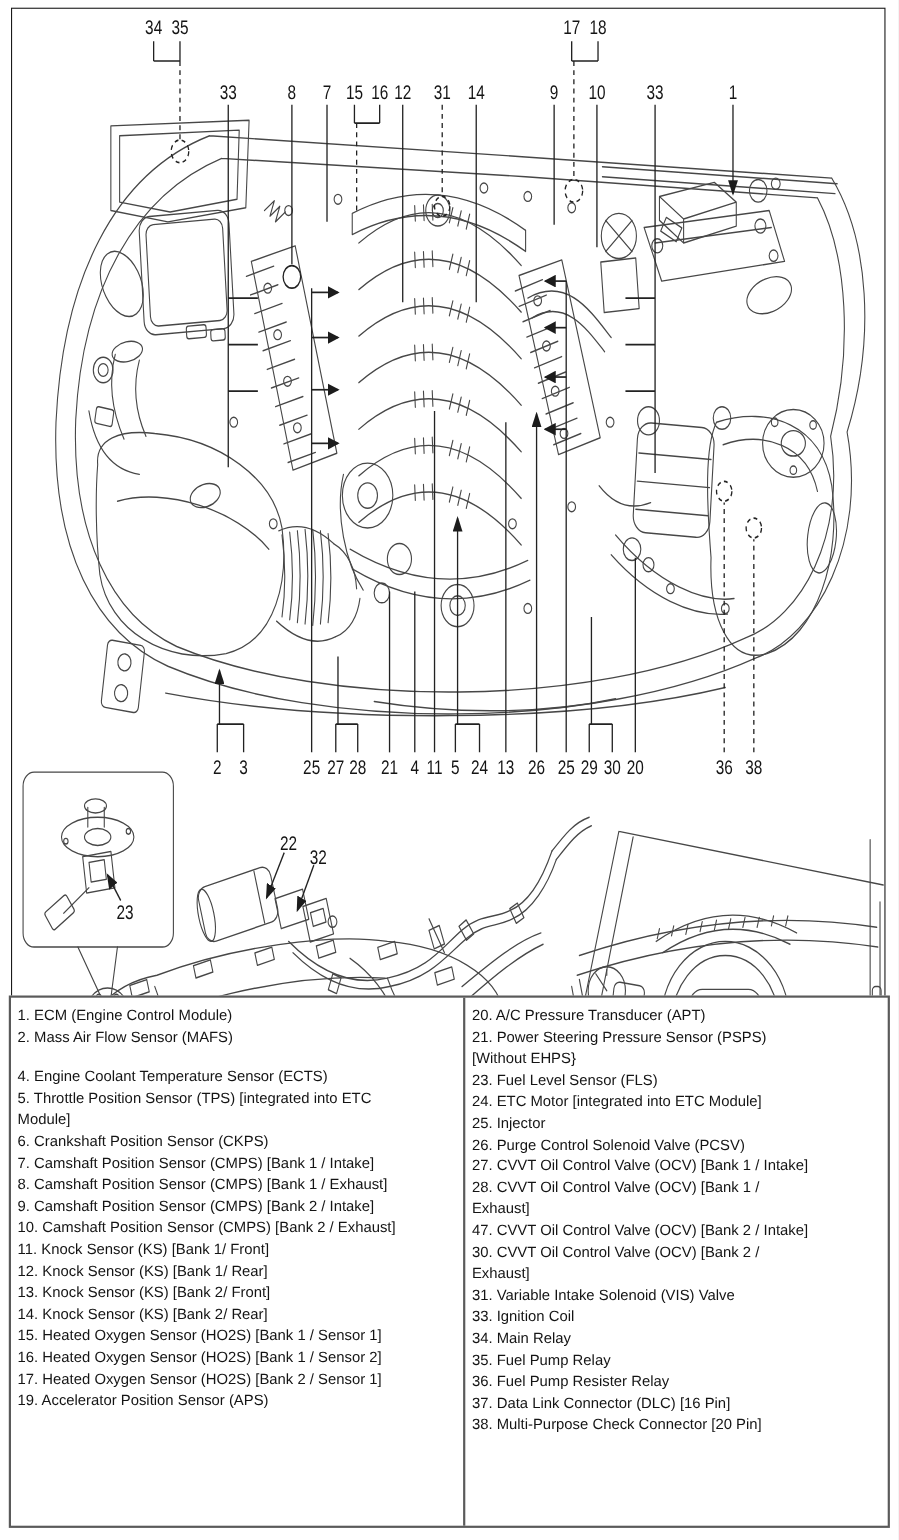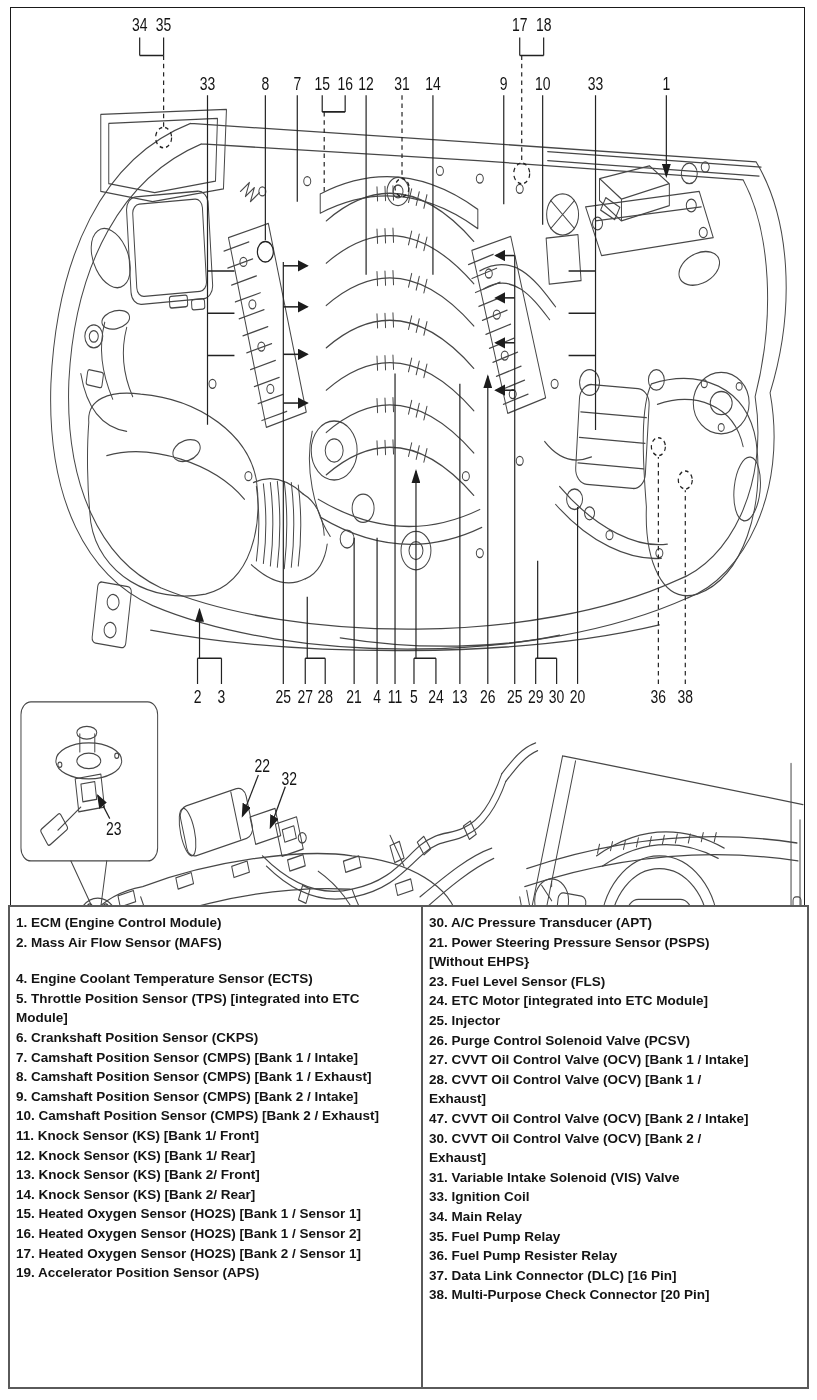--- a/index.html
+++ b/index.html
@@ -16,21 +16,21 @@
   .art path,.art rect,.art circle,.art ellipse,.art line,.art polygon{
       fill:none;stroke:var(--line);stroke-width:1;stroke-linecap:round;stroke-linejoin:round;}
   .leaders path,.leaders line,.leaders circle{fill:none;stroke:var(--leader);
       stroke-width:1.2;stroke-linecap:butt;}
   .dash{stroke-dasharray:3.5,3;}
   .dot{stroke-dasharray:1.6,3;}
   text.callout{font:14px "Liberation Sans",sans-serif;fill:var(--text);}
   
   .legend{position:absolute;left:8px;top:905px;width:801px;height:484px;
       border:2px solid var(--tborder);box-sizing:border-box;display:flex;background:var(--bg);}
-  .legend .col{box-sizing:border-box;padding:6px 4px 0 6px;width:411px;flex:0 0 411px;font-weight:bold;}
+  .legend .col{box-sizing:border-box;padding:6px 4px 0 6px;width:411px;flex:0 0 411px;}
   .legend .col.right{border-left:2px solid var(--tborder);flex:1 1 auto;width:auto;}
   .legend .item{font-size:13.5px;line-height:19.6px;color:var(--text);
       white-space:pre-line;letter-spacing:0;}
   .legend .item.gap{margin-top:17px;}
 </style>
 </head>
 <body>
 
 <div class="page">
 
@@ -473,21 +473,21 @@
         <div class="item">11. Knock Sensor (KS) [Bank 1/ Front]</div>
         <div class="item">12. Knock Sensor (KS) [Bank 1/ Rear]</div>
         <div class="item">13. Knock Sensor (KS) [Bank 2/ Front]</div>
         <div class="item">14. Knock Sensor (KS) [Bank 2/ Rear]</div>
         <div class="item">15. Heated Oxygen Sensor (HO2S) [Bank 1 / Sensor 1]</div>
         <div class="item">16. Heated Oxygen Sensor (HO2S) [Bank 1 / Sensor 2]</div>
         <div class="item">17. Heated Oxygen Sensor (HO2S) [Bank 2 / Sensor 1]</div>
         <div class="item">19. Accelerator Position Sensor (APS)</div>
       </div>
     <div class="col right" id="legend-right">
-        <div class="item">30. A/C Pressure Transducer (APT)</div>
+        <div class="item">20. A/C Pressure Transducer (APT)</div>
         <div class="item">21. Power Steering Pressure Sensor (PSPS)
 [Without EHPS}</div>
         <div class="item">23. Fuel Level Sensor (FLS)</div>
         <div class="item">24. ETC Motor [integrated into ETC Module]</div>
         <div class="item">25. Injector</div>
         <div class="item">26. Purge Control Solenoid Valve (PCSV)</div>
         <div class="item">27. CVVT Oil Control Valve (OCV) [Bank 1 / Intake]</div>
         <div class="item">28. CVVT Oil Control Valve (OCV) [Bank 1 /
 Exhaust]</div>
         <div class="item">47. CVVT Oil Control Valve (OCV) [Bank 2 / Intake]</div>

